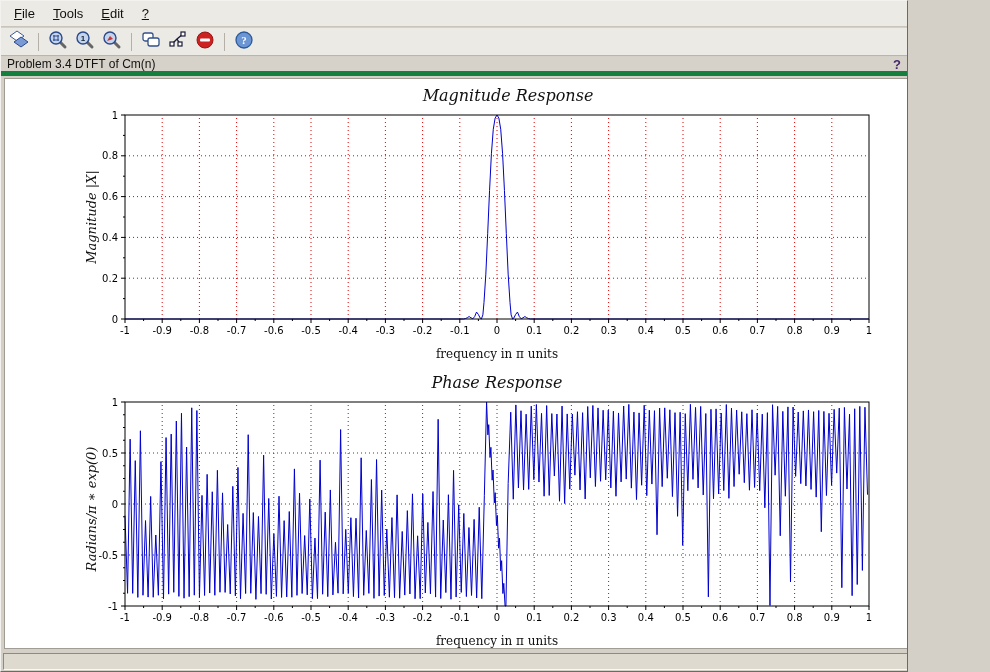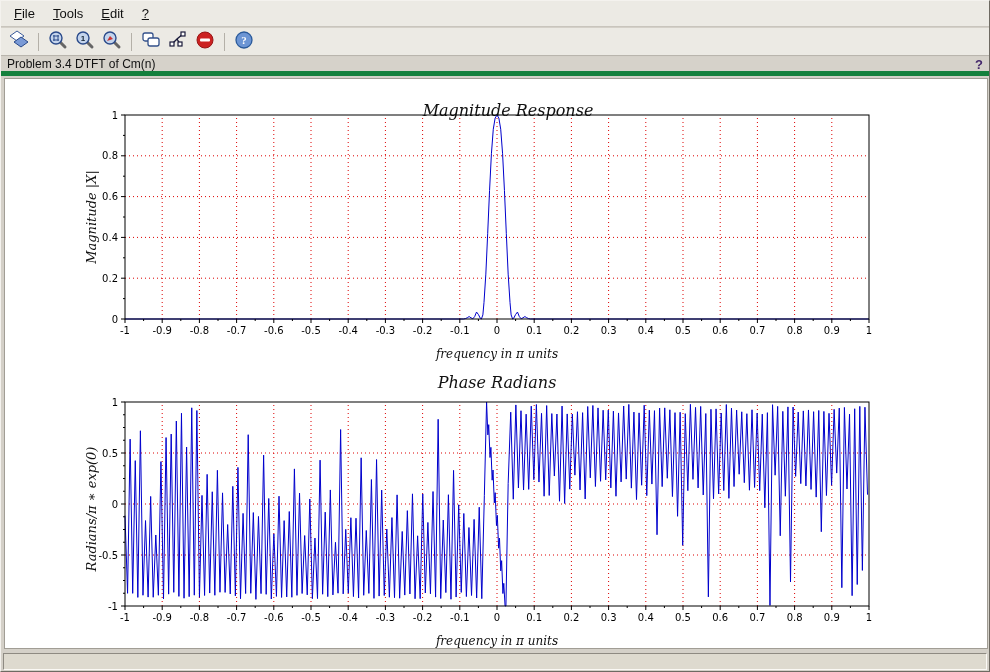--- a/index.html
+++ b/index.html
@@ -1,18 +1,18 @@
 <!DOCTYPE html>
 <html><head>
 <meta charset="utf-8">
 <style>
   html,body{margin:0;padding:0;background:#d4d0c8;}
   *{box-sizing:border-box;}
   .window{
-    position:relative;width:990px;height:672px;background:#d4d0c8;
+    position:relative;width:908px;height:672px;background:#d4d0c8;
     border-top:1px solid #f4f2ee;border-left:1px solid #f4f2ee;
     border-right:1px solid #6e6a62;border-bottom:1px solid #6e6a62;
     font-family:"Liberation Sans",sans-serif;overflow:hidden;
   }
   .menubar{
     position:absolute;left:0;top:0;width:100%;height:26px;
     background:#eceae4;border-bottom:1px solid #c9c5bd;
     display:flex;align-items:center;padding-left:4px;
   }
   .menu-item{
@@ -39,21 +39,21 @@
   .canvas{
     position:absolute;left:3px;top:77px;width:984px;height:571px;
     background:#ffffff;border:1px solid #a19d95;
   }
   .plot-title{
     position:absolute;left:0;width:984px;text-align:center;
     font-family:"DejaVu Serif",serif;font-style:italic;font-size:16px;color:#111;
   }
   .axis-xlabel{
     position:absolute;left:0;width:984px;text-align:center;
-    font-family:"DejaVu Serif",serif;font-style:italic;font-size:12px;color:#111;
+    font-family:"DejaVu Serif",serif;font-size:12px;color:#111;
   }
   .axis-ylabel{
     position:absolute;white-space:nowrap;
     font-family:"DejaVu Serif",serif;font-style:italic;font-size:13px;color:#111;
     transform:translate(-50%,-50%) rotate(-90deg);
   }
   .plot-svg{position:absolute;}
   .statusbar{
     position:absolute;left:2px;top:652px;width:984px;height:17px;
     background:#dedacf;
@@ -149,21 +149,21 @@
     </button>
   </div>
 
   <div class="infobar">
     <span>Problem 3.4 DTFT of Cm(n)</span>
     <span class="spacer"></span>
     <span class="infobar-help" id="infobar-help" style="color: rgb(68, 39, 107);">?</span>
   </div>
 
   <div class="canvas">
-    <div class="plot-title" style="top:22px;padding-left:22px;">Magnitude Response</div>
+    <div class="plot-title" style="top:7px;padding-left:22px;">Magnitude Response</div>
     <svg id="plot-mag" class="plot-svg" style="left:80px;top:24px;" width="800" height="248">
         <line x1="77.19999999999999" y1="216" x2="77.19999999999999" y2="12" stroke="#dd0000" stroke-width="1" stroke-dasharray="1 3"></line>
         <line x1="114.39999999999998" y1="216" x2="114.39999999999998" y2="12" stroke="#dd0000" stroke-width="1" stroke-dasharray="1 3"></line>
         <line x1="151.60000000000002" y1="216" x2="151.60000000000002" y2="12" stroke="#dd0000" stroke-width="1" stroke-dasharray="1 3"></line>
         <line x1="188.8" y1="216" x2="188.8" y2="12" stroke="#dd0000" stroke-width="1" stroke-dasharray="1 3"></line>
         <line x1="226" y1="216" x2="226" y2="12" stroke="#dd0000" stroke-width="1" stroke-dasharray="1 3"></line>
         <line x1="263.2" y1="216" x2="263.2" y2="12" stroke="#dd0000" stroke-width="1" stroke-dasharray="1 3"></line>
         <line x1="300.4" y1="216" x2="300.4" y2="12" stroke="#dd0000" stroke-width="1" stroke-dasharray="1 3"></line>
         <line x1="337.6" y1="216" x2="337.6" y2="12" stroke="#dd0000" stroke-width="1" stroke-dasharray="1 3"></line>
         <line x1="374.8" y1="216" x2="374.8" y2="12" stroke="#dd0000" stroke-width="1" stroke-dasharray="1 3"></line>
@@ -259,21 +259,21 @@
         <text x="33" y="15.5" text-anchor="end" font-size="10" fill="#000" font-family="DejaVu Sans, sans-serif">1</text>
         <line x1="38" y1="195.6" x2="40" y2="195.6" stroke="#000000" stroke-width="1"></line>
         <line x1="38" y1="154.79999999999998" x2="40" y2="154.79999999999998" stroke="#000000" stroke-width="1"></line>
         <line x1="38" y1="114" x2="40" y2="114" stroke="#000000" stroke-width="1"></line>
         <line x1="38" y1="73.20000000000002" x2="40" y2="73.20000000000002" stroke="#000000" stroke-width="1"></line>
         <line x1="38" y1="32.40000000000002" x2="40" y2="32.40000000000002" stroke="#000000" stroke-width="1"></line>
       </svg>
     <div class="axis-xlabel" style="top:268px;">frequency in π units</div>
     <div class="axis-ylabel" style="left:86px;top:138px;">Magnitude |X|</div>
 
-    <div class="plot-title" style="top:294px;">Phase Radians</div>
+    <div class="plot-title" style="top:294px;">Phase Response</div>
     <svg id="plot-phase" class="plot-svg" style="left:80px;top:311px;" width="800" height="248">
         <line x1="77.19999999999999" y1="216" x2="77.19999999999999" y2="12" stroke="#dd0000" stroke-width="1" stroke-dasharray="1 3"></line>
         <line x1="114.39999999999998" y1="216" x2="114.39999999999998" y2="12" stroke="#dd0000" stroke-width="1" stroke-dasharray="1 3"></line>
         <line x1="151.60000000000002" y1="216" x2="151.60000000000002" y2="12" stroke="#dd0000" stroke-width="1" stroke-dasharray="1 3"></line>
         <line x1="188.8" y1="216" x2="188.8" y2="12" stroke="#dd0000" stroke-width="1" stroke-dasharray="1 3"></line>
         <line x1="226" y1="216" x2="226" y2="12" stroke="#dd0000" stroke-width="1" stroke-dasharray="1 3"></line>
         <line x1="263.2" y1="216" x2="263.2" y2="12" stroke="#dd0000" stroke-width="1" stroke-dasharray="1 3"></line>
         <line x1="300.4" y1="216" x2="300.4" y2="12" stroke="#dd0000" stroke-width="1" stroke-dasharray="1 3"></line>
         <line x1="337.6" y1="216" x2="337.6" y2="12" stroke="#dd0000" stroke-width="1" stroke-dasharray="1 3"></line>
         <line x1="374.8" y1="216" x2="374.8" y2="12" stroke="#dd0000" stroke-width="1" stroke-dasharray="1 3"></line>

